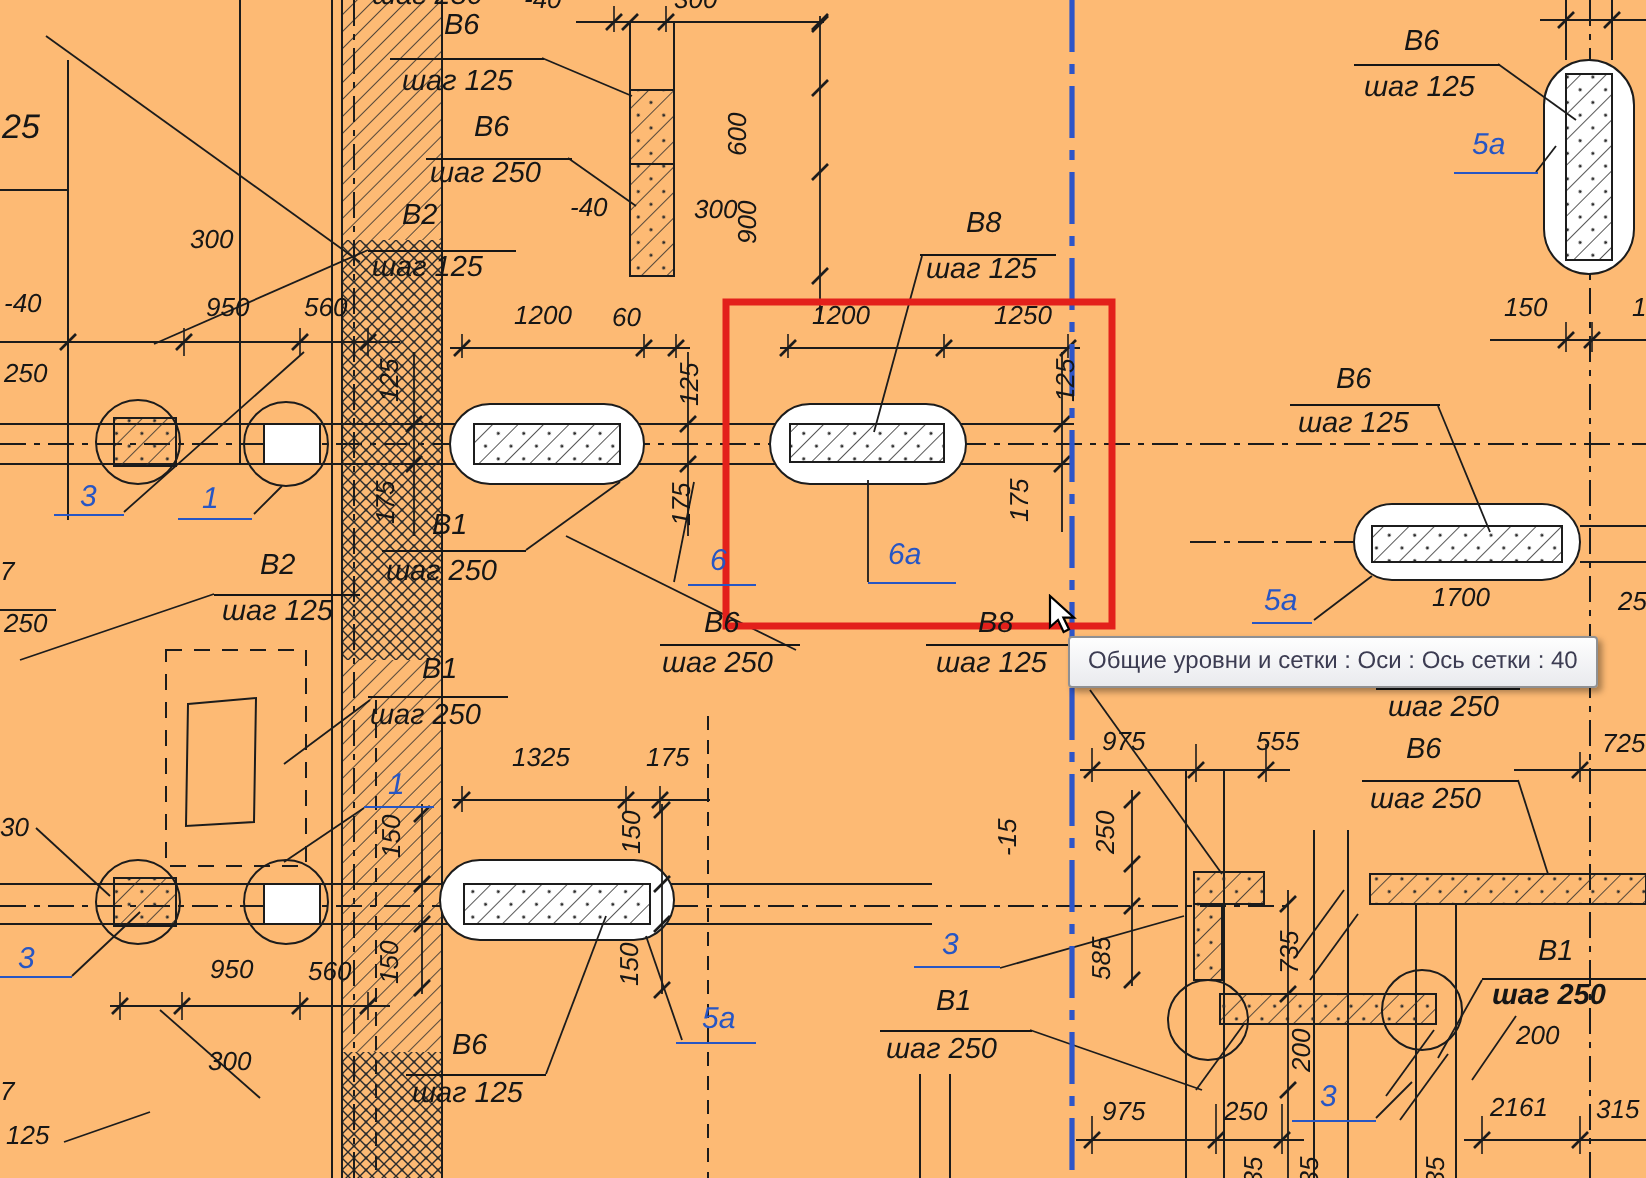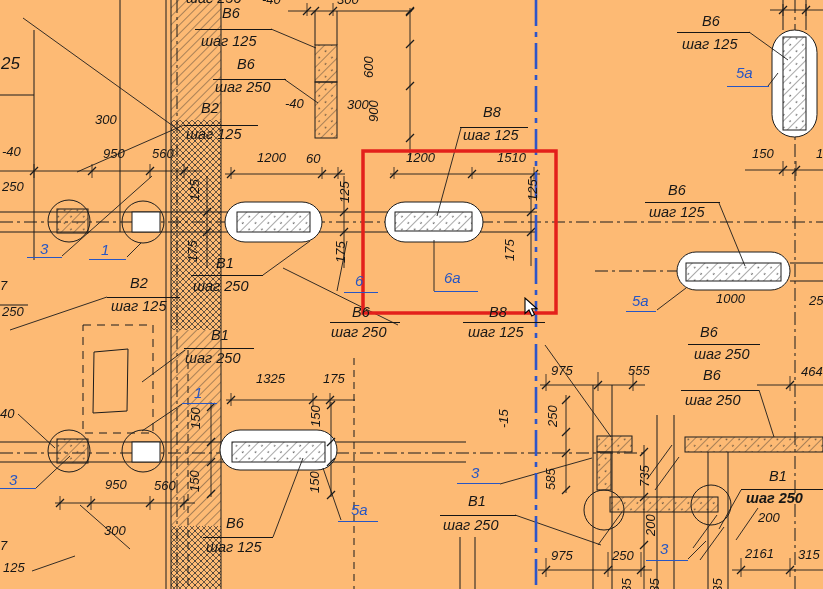--- a/index.html
+++ b/index.html
@@ -281,21 +281,21 @@
       <span class="lbl dimv" style="left: 367px; top: 122px;">900</span>
       <span class="lbl dim" style="left: 95px; top: 113px;">300</span>
       <span class="lbl dim" style="left: 103px; top: 147px;">950</span>
       <span class="lbl dim" style="left: 152px; top: 147px;">560</span>
       <span class="lbl big" style="left: 1px; top: 55px;">25</span>
       <span class="lbl dim" style="left: 2px; top: 145px;">-40</span>
       <span class="lbl dim" style="left: 2px; top: 180px;">250</span>
       <span class="lbl dim" style="left: 257px; top: 151px;">1200</span>
       <span class="lbl dim" style="left: 306px; top: 152px;">60</span>
       <span class="lbl dim" style="left: 406px; top: 151px;">1200</span>
-      <span class="lbl dim" style="left: 497px; top: 151px;">1510</span>
+      <span class="lbl dim" style="left: 497px; top: 151px;">1250</span>
       <span class="lbl step" style="left: 483px; top: 105px;">В8</span>
       <span class="lbl step" style="left: 463px; top: 128px;">шаг 125</span>
       <span class="lbl dimv" style="left: 188px; top: 201px;">125</span>
       <span class="lbl dimv" style="left: 186px; top: 262px;">175</span>
       <span class="lbl dimv" style="left: 338px; top: 203px;">125</span>
       <span class="lbl dimv" style="left: 334px; top: 263px;">175</span>
       <span class="lbl dimv" style="left: 526px; top: 201px;">125</span>
       <span class="lbl dimv" style="left: 503px; top: 261px;">175</span>
       <span class="lbl step" style="left: 216px; top: 256px;">В1</span>
       <span class="lbl step" style="left: 193px; top: 279px;">шаг 250</span>
@@ -306,21 +306,21 @@
       <span class="lbl step" style="left: 352px; top: 305px;">В6</span>
       <span class="lbl step" style="left: 331px; top: 325px;">шаг 250</span>
       <span class="lbl step" style="left: 489px; top: 305px;">В8</span>
       <span class="lbl step" style="left: 468px; top: 325px;">шаг 125</span>
       <span class="lbl step" style="left: 130px; top: 276px;">В2</span>
       <span class="lbl step" style="left: 111px; top: 299px;">шаг 125</span>
       <span class="lbl ref" style="left: 40px; top: 241px;">3</span>
       <span class="lbl ref" style="left: 101px; top: 242px;">1</span>
       <span class="lbl dim" style="left: 0px; top: 279px;">7</span>
       <span class="lbl dim" style="left: 2px; top: 305px;">250</span>
-      <span class="lbl dim" style="left: 0px; top: 407px;">40</span>
+      <span class="lbl dim" style="left: 0px; top: 407px;">30</span>
       <span class="lbl ref" style="left: 9px; top: 472px;">3</span>
       <span class="lbl dim" style="left: 105px; top: 478px;">950</span>
       <span class="lbl dim" style="left: 154px; top: 479px;">560</span>
       <span class="lbl dim" style="left: 104px; top: 524px;">300</span>
       <span class="lbl dim" style="left: 0px; top: 539px;">7</span>
       <span class="lbl dim" style="left: 3px; top: 561px;">125</span>
       <span class="lbl dim" style="left: 256px; top: 372px;">1325</span>
       <span class="lbl dim" style="left: 323px; top: 372px;">175</span>
       <span class="lbl ref" style="left: 194px; top: 385px;">1</span>
       <span class="lbl dimv" style="left: 189px; top: 429px;">150</span>
@@ -330,26 +330,26 @@
       <span class="lbl step" style="left: 226px; top: 516px;">В6</span>
       <span class="lbl step" style="left: 206px; top: 540px;">шаг 125</span>
       <span class="lbl ref" style="left: 351px; top: 502px;">5а</span>
       <span class="lbl step" style="left: 702px; top: 14px;">В6</span>
       <span class="lbl step" style="left: 682px; top: 37px;">шаг 125</span>
       <span class="lbl ref" style="left: 736px; top: 65px;">5а</span>
       <span class="lbl dim" style="left: 752px; top: 147px;">150</span>
       <span class="lbl dim" style="left: 816px; top: 147px;">150</span>
       <span class="lbl step" style="left: 668px; top: 183px;">В6</span>
       <span class="lbl step" style="left: 649px; top: 205px;">шаг 125</span>
-      <span class="lbl dim" style="left: 716px; top: 292px;">1000</span>
+      <span class="lbl dim" style="left: 716px; top: 292px;">1700</span>
       <span class="lbl dim" style="left: 809px; top: 294px;">250</span>
       <span class="lbl ref" style="left: 632px; top: 293px;">5а</span>
       <span class="lbl dim" style="left: 551px; top: 364px;">975</span>
       <span class="lbl dim" style="left: 628px; top: 364px;">555</span>
-      <span class="lbl dim" style="left: 801px; top: 365px;">464</span>
+      <span class="lbl dim" style="left: 801px; top: 365px;">725</span>
       <span class="lbl dimv" style="left: 497px; top: 428px;">-15</span>
       <span class="lbl dimv" style="left: 546px; top: 427px;">250</span>
       <span class="lbl dimv" style="left: 544px; top: 490px;">585</span>
       <span class="lbl ref" style="left: 471px; top: 465px;">3</span>
       <span class="lbl step" style="left: 468px; top: 494px;">В1</span>
       <span class="lbl step" style="left: 443px; top: 518px;">шаг 250</span>
       <span class="lbl dimv" style="left: 638px; top: 487px;">735</span>
       <span class="lbl dimv" style="left: 644px; top: 536px;">200</span>
       <span class="lbl dimv" style="left: 620px; top: 600px;">235</span>
       <span class="lbl dimv" style="left: 648px; top: 600px;">235</span>
@@ -387,16 +387,17 @@
       <div class="uline blue" style="left: 0px; top: 488px; width: 36px;"></div>
       <div class="uline blue" style="left: 182px; top: 403px; width: 35px;"></div>
       <div class="uline blue" style="left: 344px; top: 292px; width: 34px;"></div>
       <div class="uline blue" style="left: 434px; top: 291px; width: 44px;"></div>
       <div class="uline blue" style="left: 727px; top: 86px; width: 42px;"></div>
       <div class="uline blue" style="left: 626px; top: 311px; width: 30px;"></div>
       <div class="uline blue" style="left: 338px; top: 521px; width: 40px;"></div>
       <div class="uline blue" style="left: 457px; top: 483px; width: 43px;"></div>
       <div class="uline blue" style="left: 646px; top: 560px; width: 42px;"></div>
     </div>
+  <div id="tooltip">Общие уровни и сетки : Оси : Ось сетки : 40</div>
   <svg id="cursor" width="16" height="22">
     <polygon points="1,1 1,16.5 5,13 7.8,19 10.5,17.6 7.7,11.8 13,11.8" fill="#ffffff" stroke="#000000" stroke-width="1.1"></polygon>
   </svg>
 </div>
 
 </body></html>

